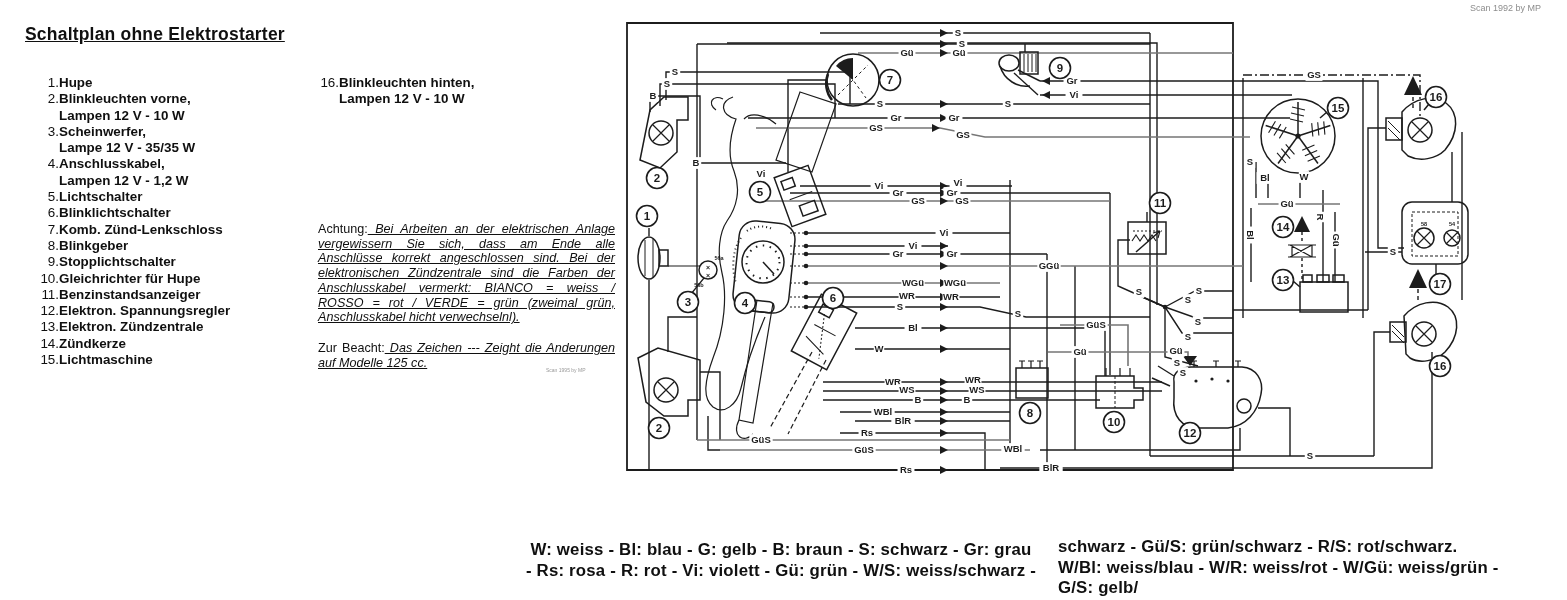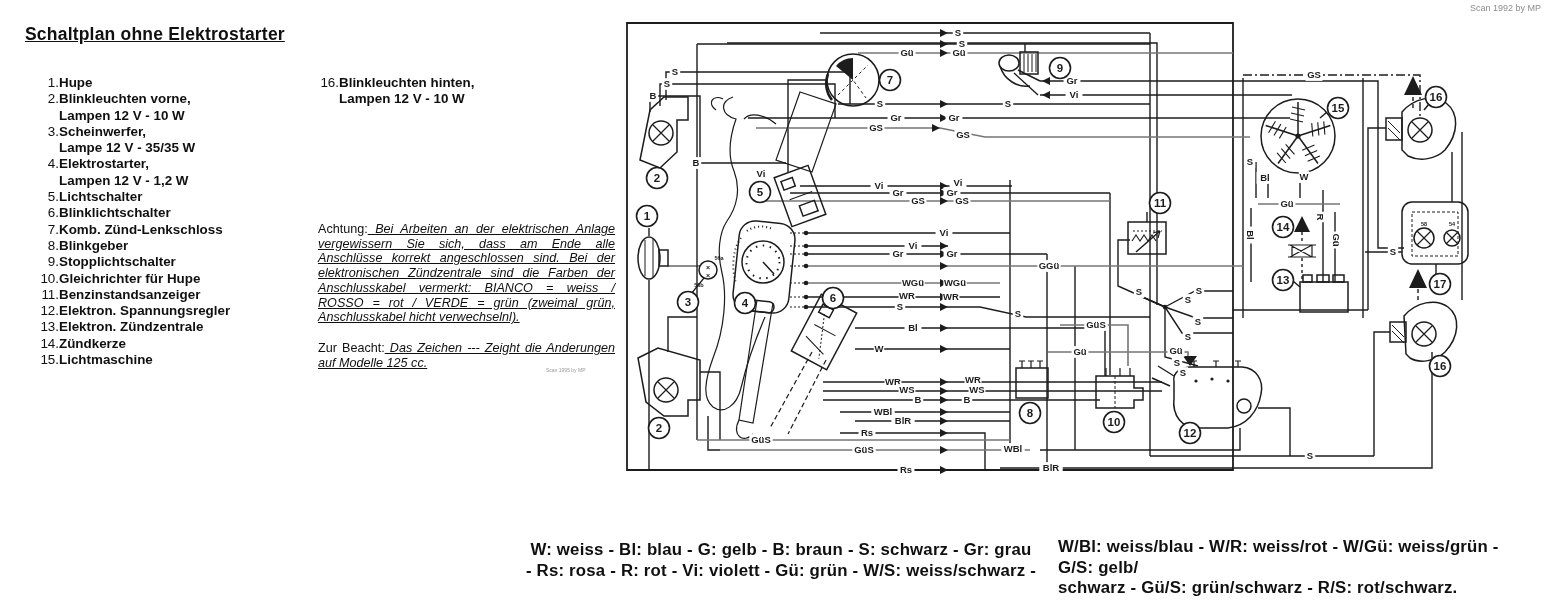--- a/index.html
+++ b/index.html
@@ -49,21 +49,21 @@
       <div class="part">
         <span class="pnum">3.</span>
         <div class="plines">
           <div>Scheinwerfer,</div>
           <div>Lampe 12 V - 35/35 W</div>
         </div>
       </div>
       <div class="part">
         <span class="pnum">4.</span>
         <div class="plines">
-          <div>Elektrostarter,</div>
+          <div>Anschlusskabel,</div>
           <div>Lampen 12 V - 1,2 W</div>
         </div>
       </div>
       <div class="part">
         <span class="pnum">5.</span>
         <div class="plines">
           <div>Lichtschalter</div>
         </div>
       </div>
       <div class="part">
@@ -145,22 +145,22 @@
   </div>
 
   <div class="credit-top">Scan 1992 by MP</div>
   <div class="credit-small">Scan 1995 by MP</div>
 
   <div class="legend-left">
     <div>W: weiss - Bl: blau - G: gelb - B: braun - S: schwarz - Gr: grau</div>
     <div>- Rs: rosa - R: rot - Vi: violett - Gü: grün - W/S: weiss/schwarz -</div>
   </div>
   <div class="legend-right">
+    <div>schwarz - Gü/S: grün/schwarz - R/S: rot/schwarz.</div>
     <div>W/Bl: weiss/blau - W/R: weiss/rot - W/Gü: weiss/grün - G/S: gelb/</div>
-    <div>schwarz - Gü/S: grün/schwarz - R/S: rot/schwarz.</div>
   </div>
 
   <svg id="diag" width="1567" height="600" viewBox="0 0 1567 600">
     <g stroke="#1c1c1c" fill="none" stroke-width="1.4">
       <path d="M627,23 H1233 V470 H627 Z" stroke-width="1.8"></path>
       <path d="M727,43 H1157 V305"></path>
       <path d="M697,44 V440"></path>
       <path d="M1150,33 V456"></path>
       <path d="M820,33 H1150"></path>
       <path d="M697,44 H1150"></path>

